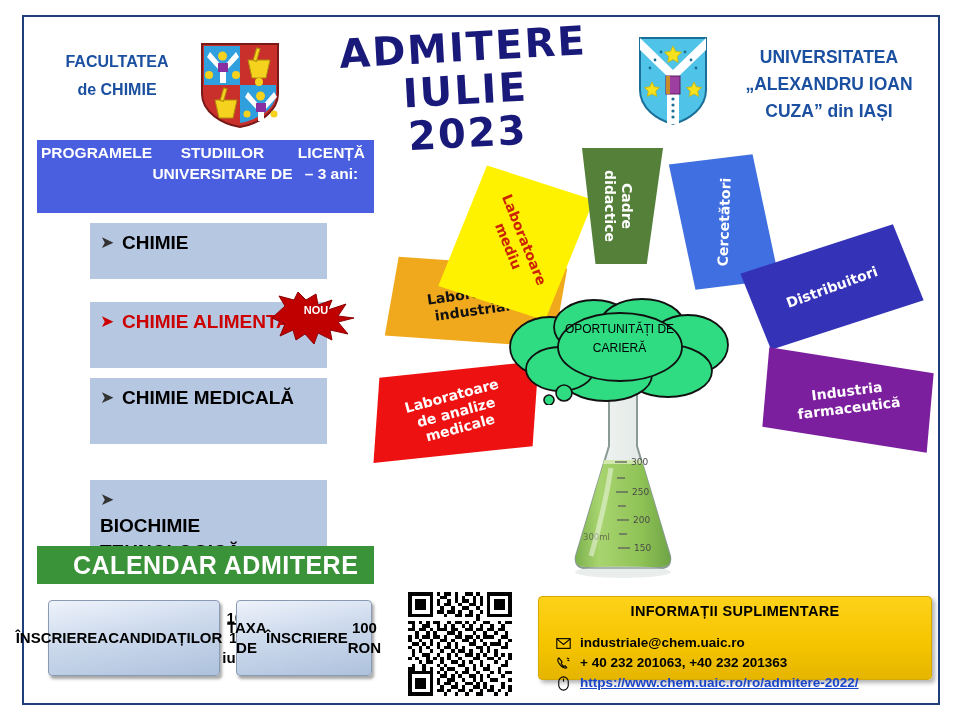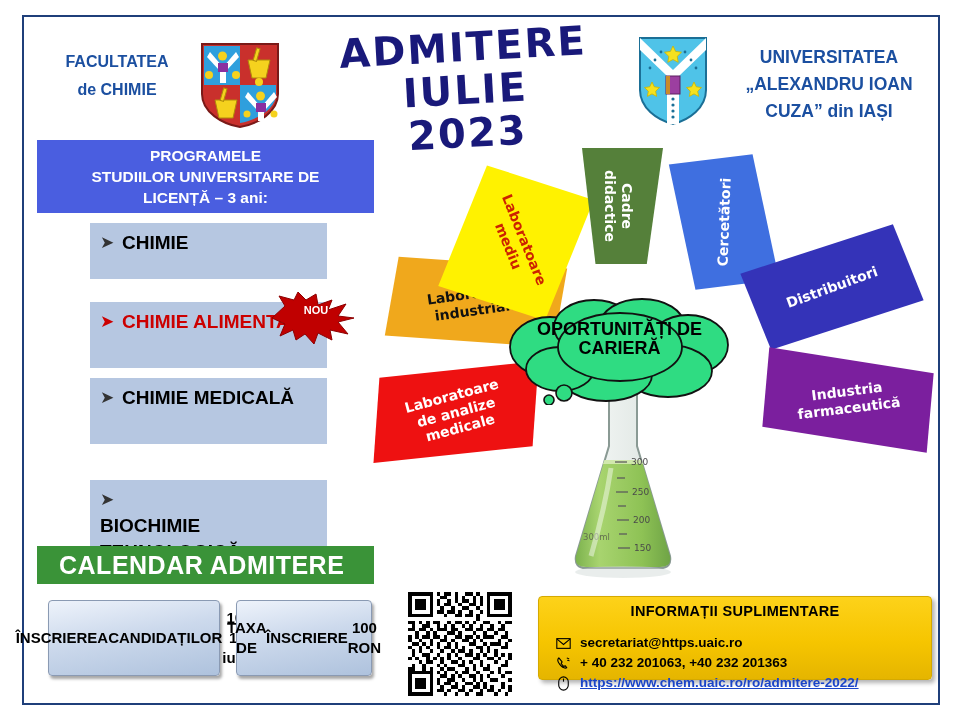--- a/index.html
+++ b/index.html
@@ -24,40 +24,40 @@
               font-family:"DejaVu Sans",sans-serif;}
   #main-title div{white-space:nowrap;}
 
   #uni-logo{position:absolute;left:637px;top:36px;width:72px;height:90px;}
   #uni-title{position:absolute;left:716px;top:44px;width:226px;text-align:center;
              color:#1b4fa0;font-weight:bold;font-size:17.5px;line-height:27px;}
 
   
   #prog-head{position:absolute;left:37px;top:140px;width:337px;height:73px;
              background:#4a5ee0;color:#ffffff;font-weight:bold;font-size:15.5px;
-             line-height:21px;text-align:center;display:flex;flex-direction:column;
+             line-height:21px;text-align:center;display:flex;flex-direction:row;
              justify-content:center;box-sizing:border-box;padding:2px 4px;}
 
   .prog-box{position:absolute;left:90px;width:237px;background:#b6c7e1;
             box-sizing:border-box;padding:7px 6px 7px 10px;
             font-weight:bold;font-size:19px;line-height:26px;color:#000;}
   .prog-box .bullet{display:inline-block;width:22px;color:#333;
             font-size:17px;vertical-align:top;}
   .prog-box .ptext{display:inline-block;vertical-align:top;}
   #prog-1{top:223px;height:56px;}
   #prog-2{top:302px;height:66px;color:#cc0000;}
   #prog-2 .bullet{color:#cc0000;}
   #prog-3{top:378px;height:66px;}
   #prog-4{top:480px;height:66px;}
 
   #nou-star{position:absolute;left:272px;top:292px;width:82px;height:52px;}
 
   #cal-bar{position:absolute;left:37px;top:546px;width:337px;height:38px;
            background:#3a9338;color:#ffffff;font-weight:bold;font-size:25px;
-           display:flex;align-items:center;padding-left:22px;box-sizing:border-box;
+           display:flex;align-items:center;padding-left:36px;box-sizing:border-box;
            letter-spacing:.5px;}
 
   .btn3d{position:absolute;background:linear-gradient(170deg,#eef3fb 0%,#ccd9ec 45%,#aec2dd 100%);
          border:1px solid #8a9ab3;border-radius:4px;
          box-shadow:2px 3px 3px rgba(0,0,0,.35);
          display:flex;flex-direction:row;align-items:center;justify-content:center;
          color:#000;font-weight:bold;font-size:15px;line-height:20px;text-align:center;}
   #btn-inscriere{left:48px;top:600px;width:170px;height:74px;}
   #btn-taxa{left:236px;top:600px;width:134px;height:74px;}
 
@@ -81,21 +81,21 @@
   
   #diagram{position:absolute;left:372px;top:140px;width:570px;height:440px;}
   .ray{position:absolute;color:#ffffff;font-weight:bold;
        font-family:"DejaVu Sans",sans-serif;}
   .ray .rlbl{position:absolute;left:0;top:0;width:100%;height:100%;
        display:flex;flex-direction:column;align-items:center;justify-content:center;
        text-align:center;line-height:1.18;}
 
   #cloud{position:absolute;left:130px;top:155px;width:232px;height:110px;}
   #cloud-text{position:absolute;left:150px;top:180px;width:195px;
-       text-align:center;font-size:18px;font-weight:bold;color:#000;line-height:19px;
+       text-align:center;font-size:12px;font-weight:normal;color:#000;line-height:19px;
        font-family:"Liberation Sans",sans-serif;}
 
   #flask{position:absolute;left:195px;top:248px;width:112px;height:192px;}
 </style>
 </head>
 <body>
 
 <div id="poster">
 
   <div id="frame"></div>
@@ -430,21 +430,21 @@
   <div id="info-box">
     <div id="info-title">INFORMAȚII  SUPLIMENTARE</div>
 
     <div class="info-row">
       <span class="ic">
         <svg viewBox="0 0 16 12" width="15" height="11">
           <rect x="0.7" y="0.7" width="14.6" height="10.6" fill="none" stroke="#000" stroke-width="1.2"></rect>
           <path d="M1 1.3 L8 7 L15 1.3" fill="none" stroke="#000" stroke-width="1.2"></path>
         </svg>
       </span>
-      <span>secretariat@https.uaic.ro</span>
+      <span>industriale@chem.uaic.ro</span>
     </div>
 
     <div class="info-row">
       <span class="ic">
         <svg viewBox="0 0 16 16" width="15" height="15">
           <path d="M3 2 C1.5 3.5 1.5 6 4 9 C6.5 12 9.5 13.5 11.5 12.5 L10 10.5 L8 11 L5.5 8 L6.5 6.3 L4.8 4.2 Z" fill="none" stroke="#000" stroke-width="1.2" stroke-linejoin="round"></path>
           <path d="M11.5 2 L14 3.2 M12 4.5 L14.5 5.2" stroke="#000" stroke-width="1.1" fill="none"></path>
         </svg>
       </span>
       <span>+ 40 232 201063,     +40 232 201363</span>

